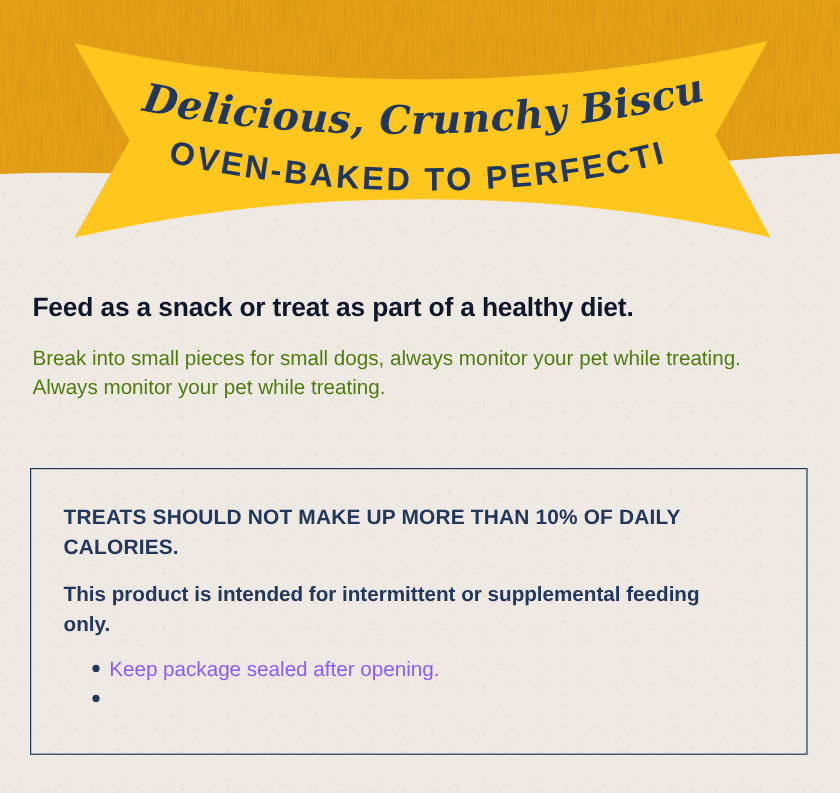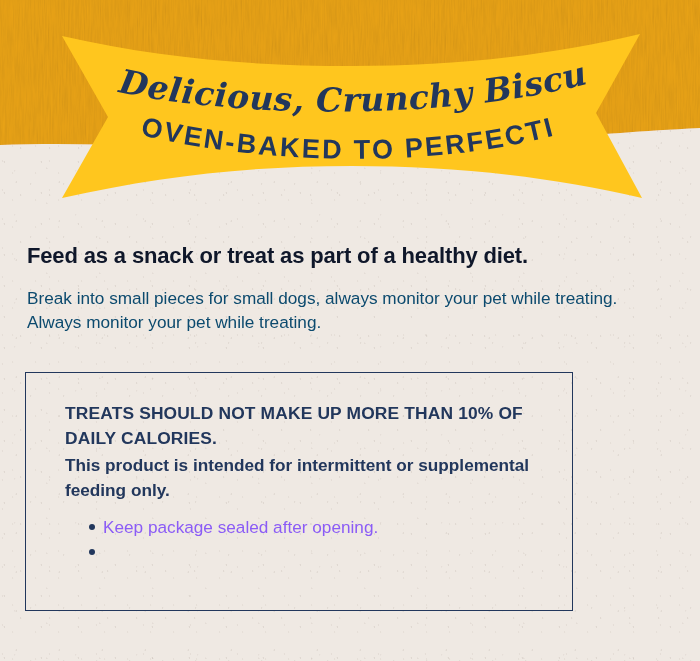--- a/index.html
+++ b/index.html
@@ -82,50 +82,49 @@
     letter-spacing: -.15px;
     color: #0f172a;
     line-height: 1.12;
     white-space: nowrap;
   }
 
   .subcopy {
     margin: 17px 0 0 0;
     font-size: 17.2px;
     font-weight: 400;
-    color: #0c4a6e;
+    color: #4d7c0f;
     line-height: 1.42;
     max-width: 600px;
   }
 
   
   .callout {
     position: absolute;
     left: 25px;
-    top: 372px;
-    width: 548px;
+    top: 390px;
+    width: 648px;
     height: 239px;
     box-sizing: border-box;
     border: 1.4px solid #22375c;
-    padding-left: 12px;
   }
   .callout-inner {
     padding: 28px 30px 0 27px;
   }
   .callout-title {
     margin: 0;
     font-size: 17.4px;
     font-weight: 700;
     color: #22375c;
     line-height: 1.45;
     letter-spacing: .15px;
     max-width: 560px;
   }
   .callout-sub {
-    margin: 2px 0 0 0;
+    margin: 14px 0 0 0;
     font-size: 17.2px;
     font-weight: 700;
     color: #22375c;
     line-height: 1.4;
     max-width: 560px;
   }
   .callout-list {
     list-style: none;
     margin: 14px 0 0 0;
     padding: 0 0 0 24px;

